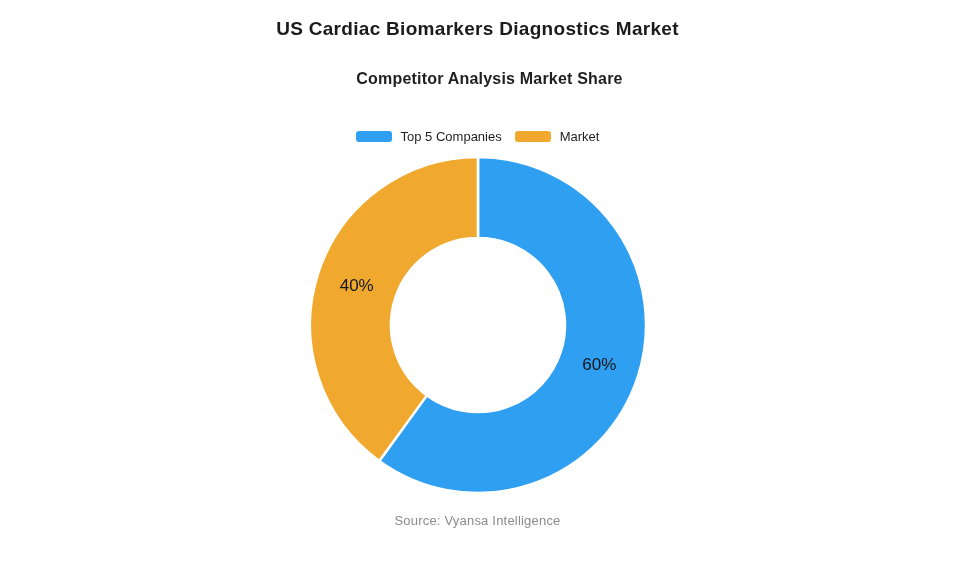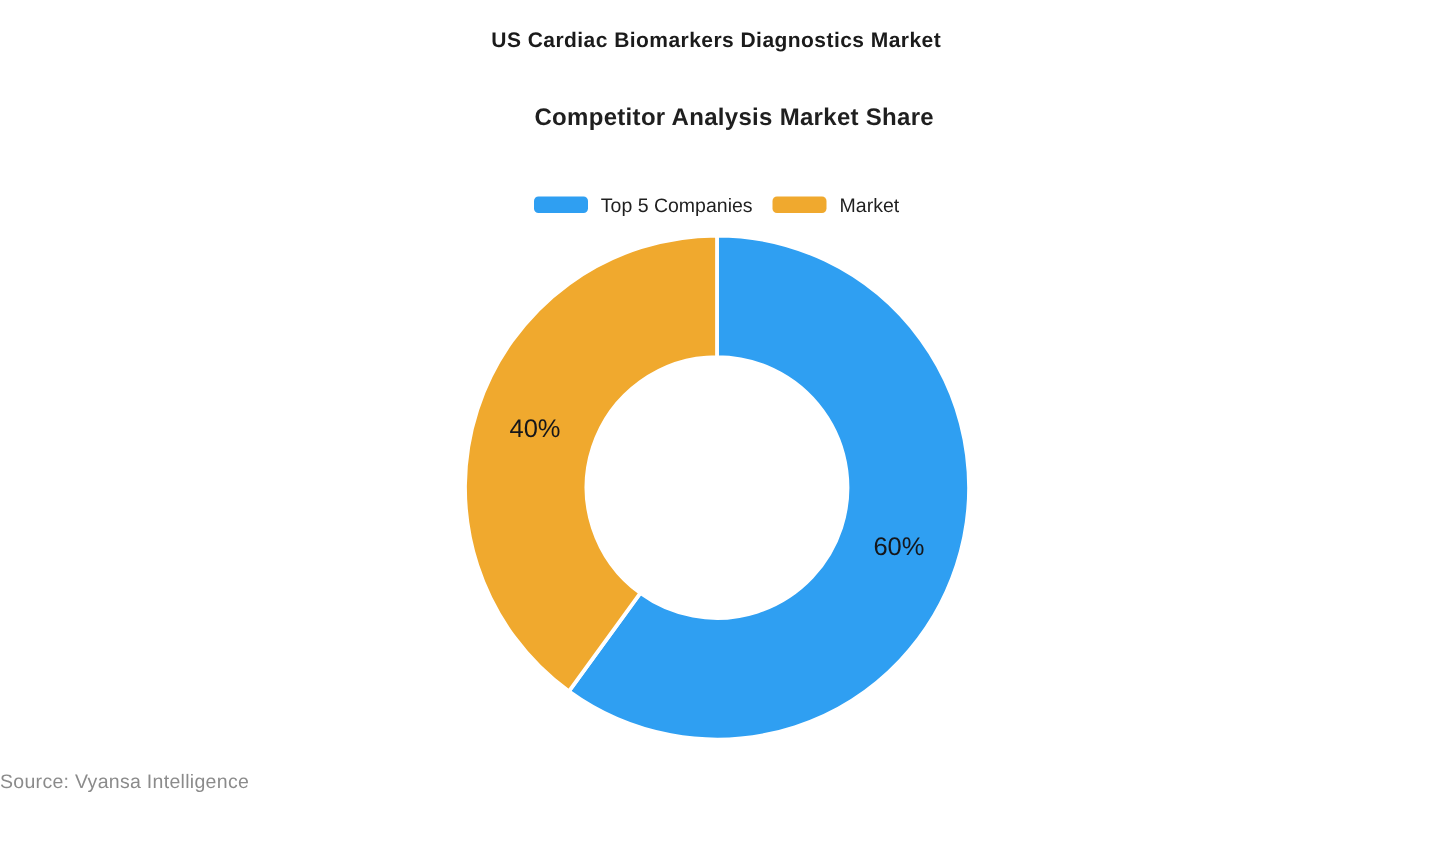--- a/index.html
+++ b/index.html
@@ -14,21 +14,21 @@
     height: 573px;
     background: #ffffff;
     overflow: hidden;
   }
   .chart-title {
     position: absolute;
     top: 18px;
     left: 0;
     width: 100%;
     text-align: center;
-    font-size: 14px;
+    font-size: 19px;
     font-weight: 700;
     letter-spacing: 0.3px;
     color: #1b1b1b;
     margin: 0;
   }
   .chart-subtitle {
     position: absolute;
     top: 70px;
     left: 12px;
     width: 100%;
@@ -75,21 +75,21 @@
   .slice-label {
     font-family: "Liberation Sans", "DejaVu Sans", sans-serif;
     font-size: 17px;
     fill: #15161a;
   }
   .source-line {
     position: absolute;
     top: 513px;
     left: 0;
     width: 100%;
-    text-align: left;
+    text-align: center;
     font-size: 13px;
     letter-spacing: 0.2px;
     color: #8b8b8b;
   }
 </style>
 </head>
 <body>
 
 <div class="canvas">
 

